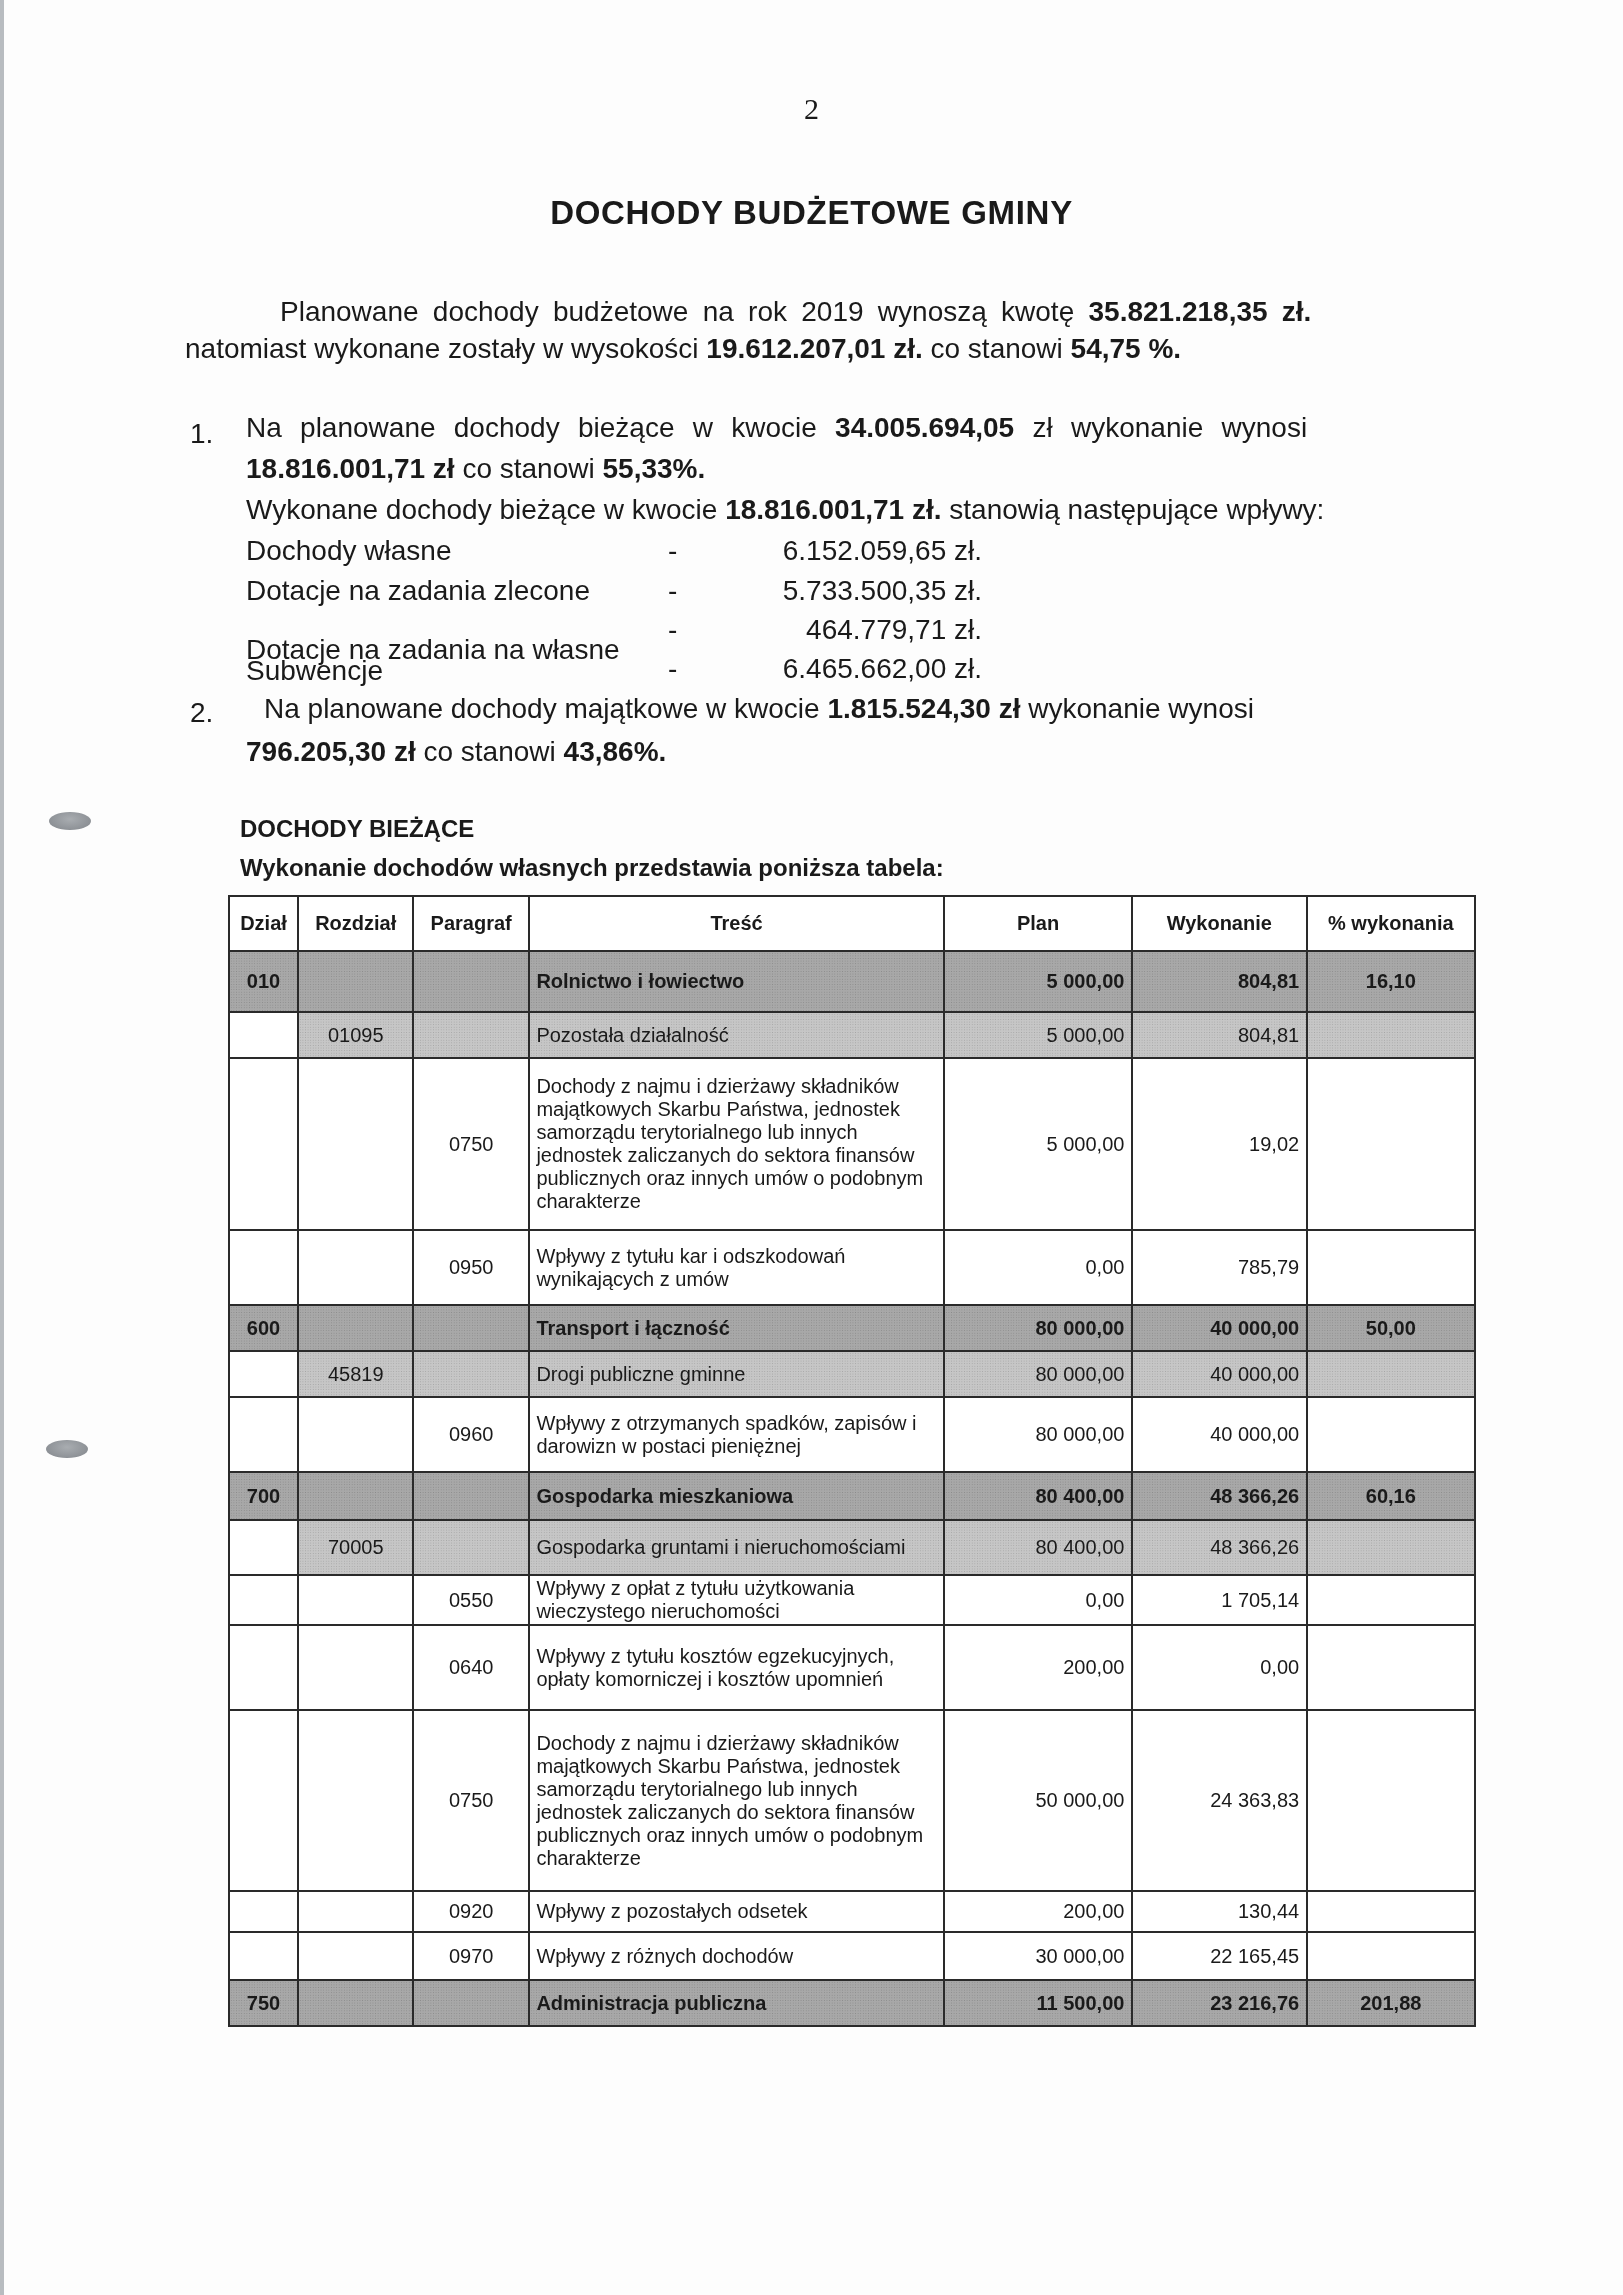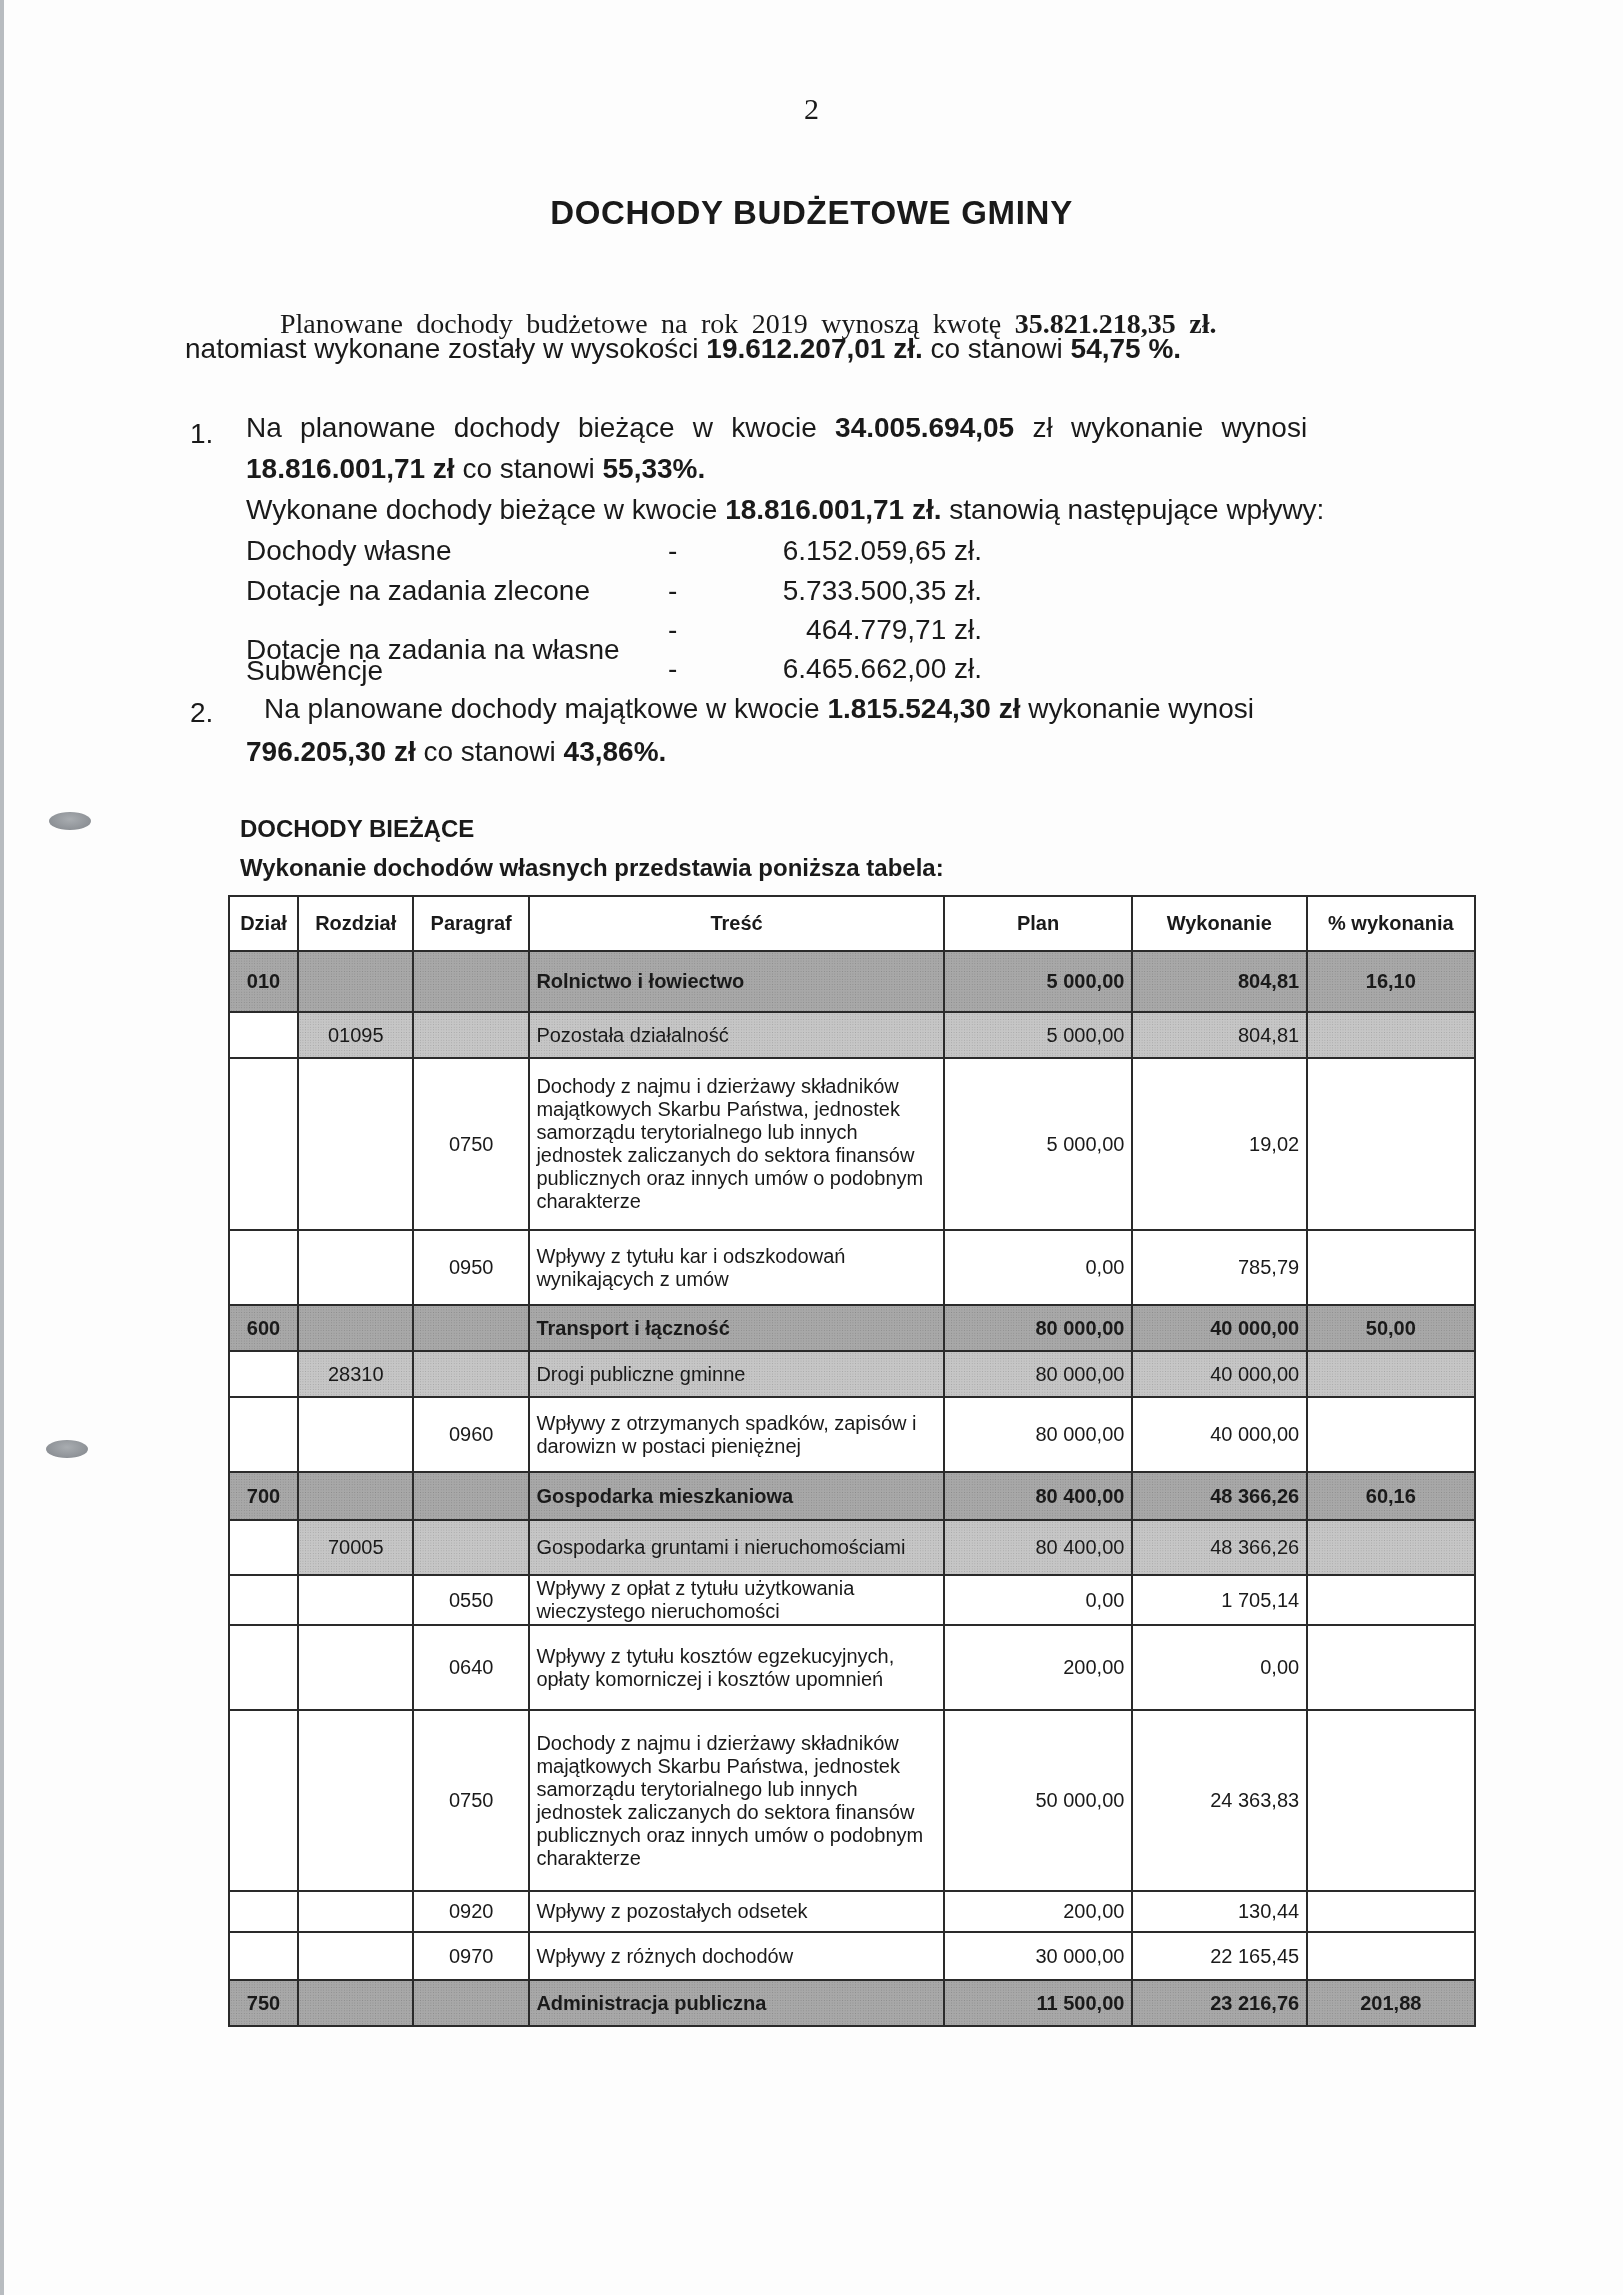--- a/index.html
+++ b/index.html
@@ -38,21 +38,21 @@
 <body>
 
 <div class="page">
   <div class="left-shadow"></div>
   <div class="punch" style="left:49px; top:812px;"></div>
   <div class="punch" style="left:46px; top:1440px;"></div>
 
   <div class="page-number">2</div>
   <div class="title">DOCHODY BUDŻETOWE GMINY</div>
 
-  <div class="txt" style="left:280px; top:304px; width:1145px; word-spacing:6.5px;font-family:Liberation Serif, serif;">
+  <div class="txt" style="left:280px; top:292px; width:1145px; word-spacing:6.5px;">
     <span>Planowane dochody budżetowe na rok 2019 wynoszą kwotę</span>
     <span class="b">35.821.218,35 zł.</span>
   </div>
   <div class="txt" style="left:185px; top:329px;">
     <span>natomiast wykonane zostały w wysokości</span>
     <span class="b">19.612.207,01 zł.</span>
     <span>co stanowi</span>
     <span class="b">54,75 %.</span>
   </div>
 
@@ -166,21 +166,21 @@
           <td class="center">600</td>
           <td class="center"></td>
           <td class="center"></td>
           <td class="left">Transport i łączność</td>
           <td class="right">80 000,00</td>
           <td class="right">40 000,00</td>
           <td class="center">50,00</td>
         </tr>
         <tr class="row-rozdz" style="height: 46px;">
           <td class="center white"></td>
-          <td class="center shade">28310</td>
+          <td class="center shade">45819</td>
           <td class="center shade"></td>
           <td class="left shade">Drogi publiczne gminne</td>
           <td class="right shade">80 000,00</td>
           <td class="right shade">40 000,00</td>
           <td class="center shade"></td>
         </tr>
         <tr style="height: 75px;">
           <td class="center white"></td>
           <td class="center white"></td>
           <td class="center white">0960</td>

